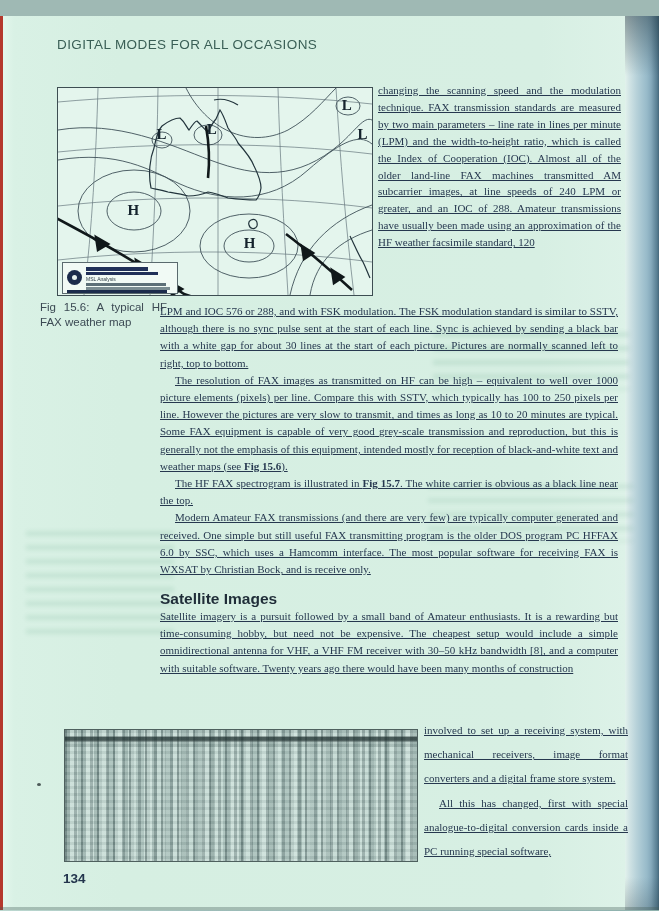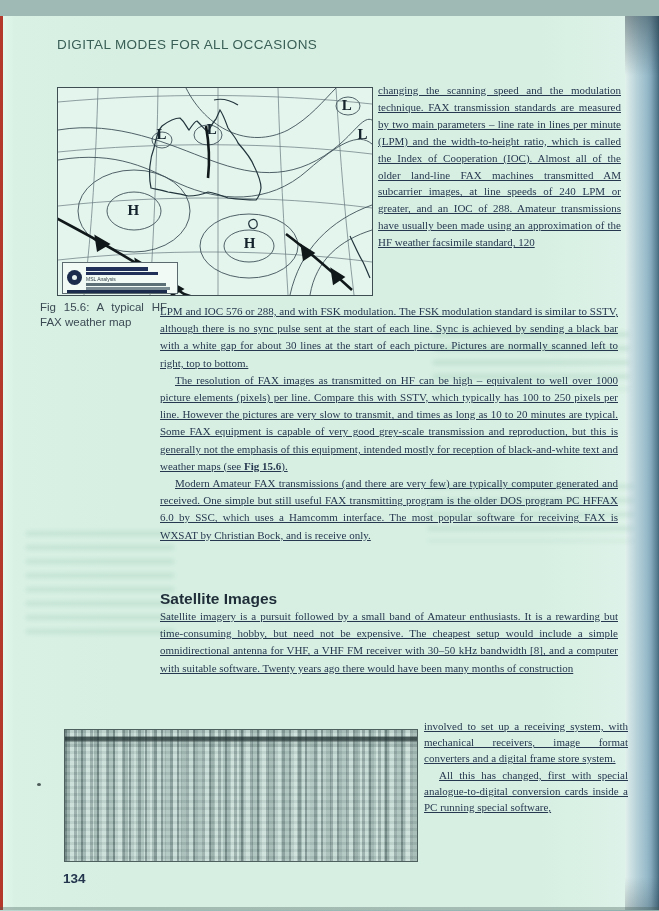--- a/index.html
+++ b/index.html
@@ -33,21 +33,21 @@
   .cap156{left:40px;top:284px;width:127px;}
   .cap157{left:40px;top:637px;width:124px;}
   .body-text{color:#26384f;font-size:11px;line-height:17.2px;text-align:justify;text-decoration:underline;}
   .colright{position:absolute;left:378px;top:66px;width:243px;line-height:16.9px;}
   .mainblock{position:absolute;left:160px;top:287px;width:458px;}
   .mainblock p{margin:0;}
   .mainblock p.ind{text-indent:15px;}
   .sat-head{position:absolute;left:160px;top:574px;font-family:"Liberation Sans",sans-serif;
     font-weight:bold;font-size:15.5px;color:#1f2d38;}
   .satblock{position:absolute;left:160px;top:592px;width:458px;}
-  .narrowcol{position:absolute;left:424px;top:702px;width:204px;line-height:16px;}
+  .narrowcol{position:absolute;left:424px;top:702px;width:204px;line-height:24px;}
   .narrowcol p{margin:0;}
   .narrowcol p.ind{text-indent:15px;margin-top:1px;}
   .pagenum{position:absolute;left:63px;top:855px;font-family:"Liberation Sans",sans-serif;
     font-weight:bold;font-size:13.5px;color:#23354d;}
 
   
   .map{position:absolute;left:57px;top:71px;width:314px;height:207px;background:#e4f5ed;
     border:1px solid #3d4d52;overflow:hidden;}
   .map svg{position:absolute;left:0;top:0;}
   .map .markers{position:absolute;left:0;top:0;width:100%;height:100%;}
@@ -161,20 +161,21 @@
     </div>
   </div>
 
   <div class="cap cap156">Fig 15.6: A typical HF FAX weather map</div>
 
   <div class="body-text colright">changing the scanning speed and the modulation technique. FAX transmission standards are measured by two main parameters – line rate in lines per minute (LPM) and the width-to-height ratio, which is called the Index of Cooperation (IOC). Almost all of the older land-line FAX machines transmitted AM subcarrier images, at line speeds of 240 LPM or greater, and an IOC of 288. Amateur transmissions have usually been made using an approximation of the HF weather facsimile standard, 120</div>
 
   <div class="body-text mainblock">
     <p>LPM and IOC 576 or 288, and with FSK modulation. The FSK modulation standard is similar to SSTV, although there is no sync pulse sent at the start of each line. Sync is achieved by sending a black bar with a white gap for about 30 lines at the start of each picture. Pictures are normally scanned left to right, top to bottom.</p>
     <p class="ind"><span>The resolution of FAX images as transmitted on HF can be high – equivalent to well over 1000 picture elements (pixels) per line. Compare this with SSTV, which typically has 100 to 250 pixels per line. However the pictures are very slow to transmit, and times as long as 10 to 20 minutes are typical. Some FAX equipment is capable of very good grey-scale transmission and reproduction, but this is generally not the emphasis of this equipment, intended mostly for reception of black-and-white text and weather maps (see </span><span style="font-weight: bold;">Fig 15.6</span><span>).</span></p>
+    <p class="ind"><span>The HF FAX spectrogram is illustrated in </span><span style="font-weight: bold;">Fig 15.7</span><span>. The white carrier is obvious as a black line near the top.</span></p>
     <p class="ind">Modern Amateur FAX transmissions (and there are very few) are typically computer generated and received. One simple but still useful FAX transmitting program is the older DOS program PC HFFAX 6.0 by SSC, which uses a Hamcomm interface. The most popular software for receiving FAX is WXSAT by Christian Bock, and is receive only.</p>
   </div>
 
   <div class="sat-head">Satellite Images</div>
   <div class="body-text satblock">Satellite imagery is a pursuit followed by a small band of Amateur enthusiasts. It is a rewarding but time-consuming hobby, but need not be expensive. The cheapest setup would include a simple omnidirectional antenna for VHF, a VHF FM receiver with 30–50 kHz bandwidth [8], and a computer with suitable software. Twenty years ago there would have been many months of construction</div>
 
   <div class="body-text narrowcol">
     <p>involved to set up a receiving system, with mechanical receivers, image format converters and a digital frame store system.</p>
     <p class="ind">All this has changed, first with special analogue-to-digital conversion cards inside a PC running special software,</p>
   </div>

